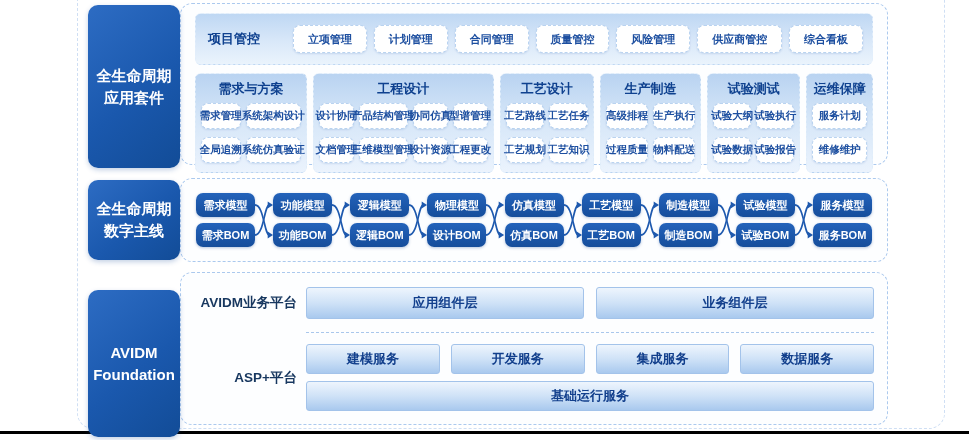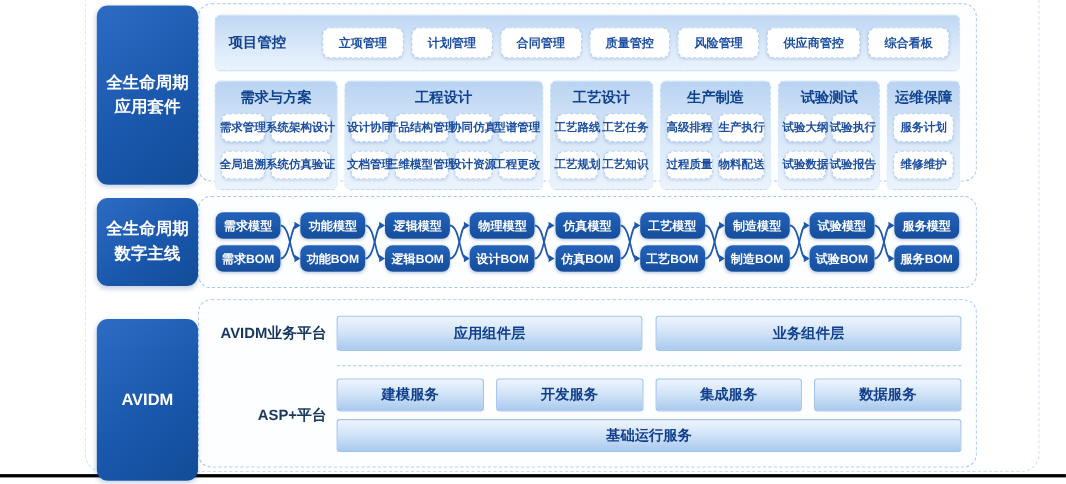--- a/index.html
+++ b/index.html
@@ -304,20 +304,21 @@
     <div class="chain-col">
       <div class="chain-node">服务模型</div>
       <div class="chain-node">服务BOM</div>
     </div>
 
   </div>
 </div>
 
 <div class="side-label" style="top:290px;height:147px;">
   <div>AVIDM</div>
+  <div>Foundation</div>
 </div>
 
 <div class="container c3">
   <div class="frow" style="margin-top:2px;">
     <div class="row-label">AVIDM业务平台</div>
     <div class="bars-a">
       <div class="bar">应用组件层</div>
       <div class="bar">业务组件层</div>
     </div>
   </div>

